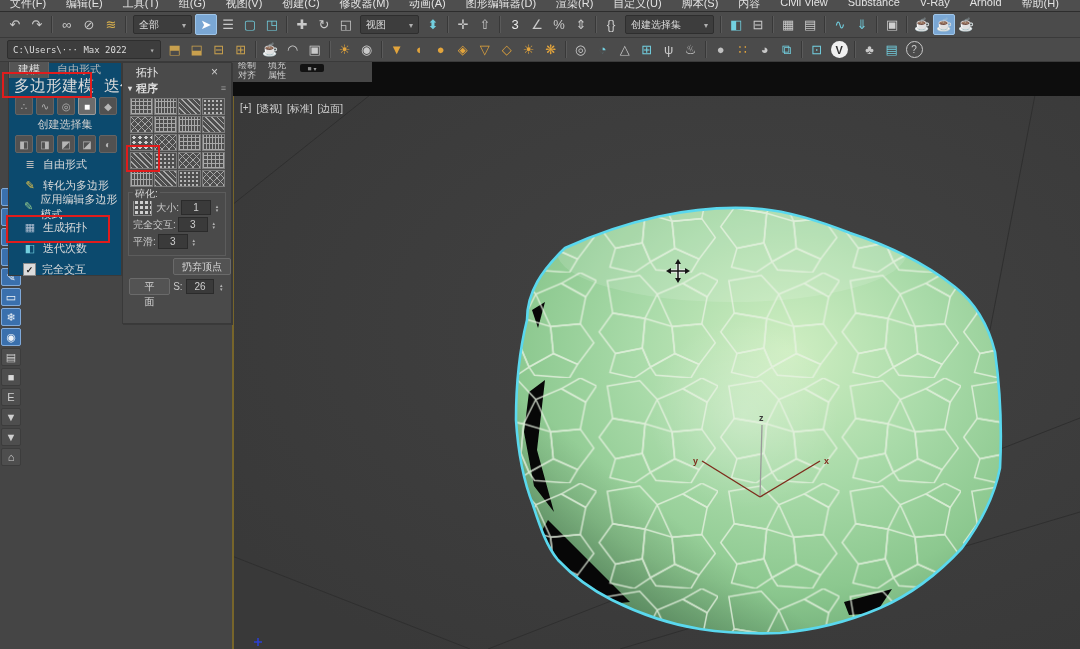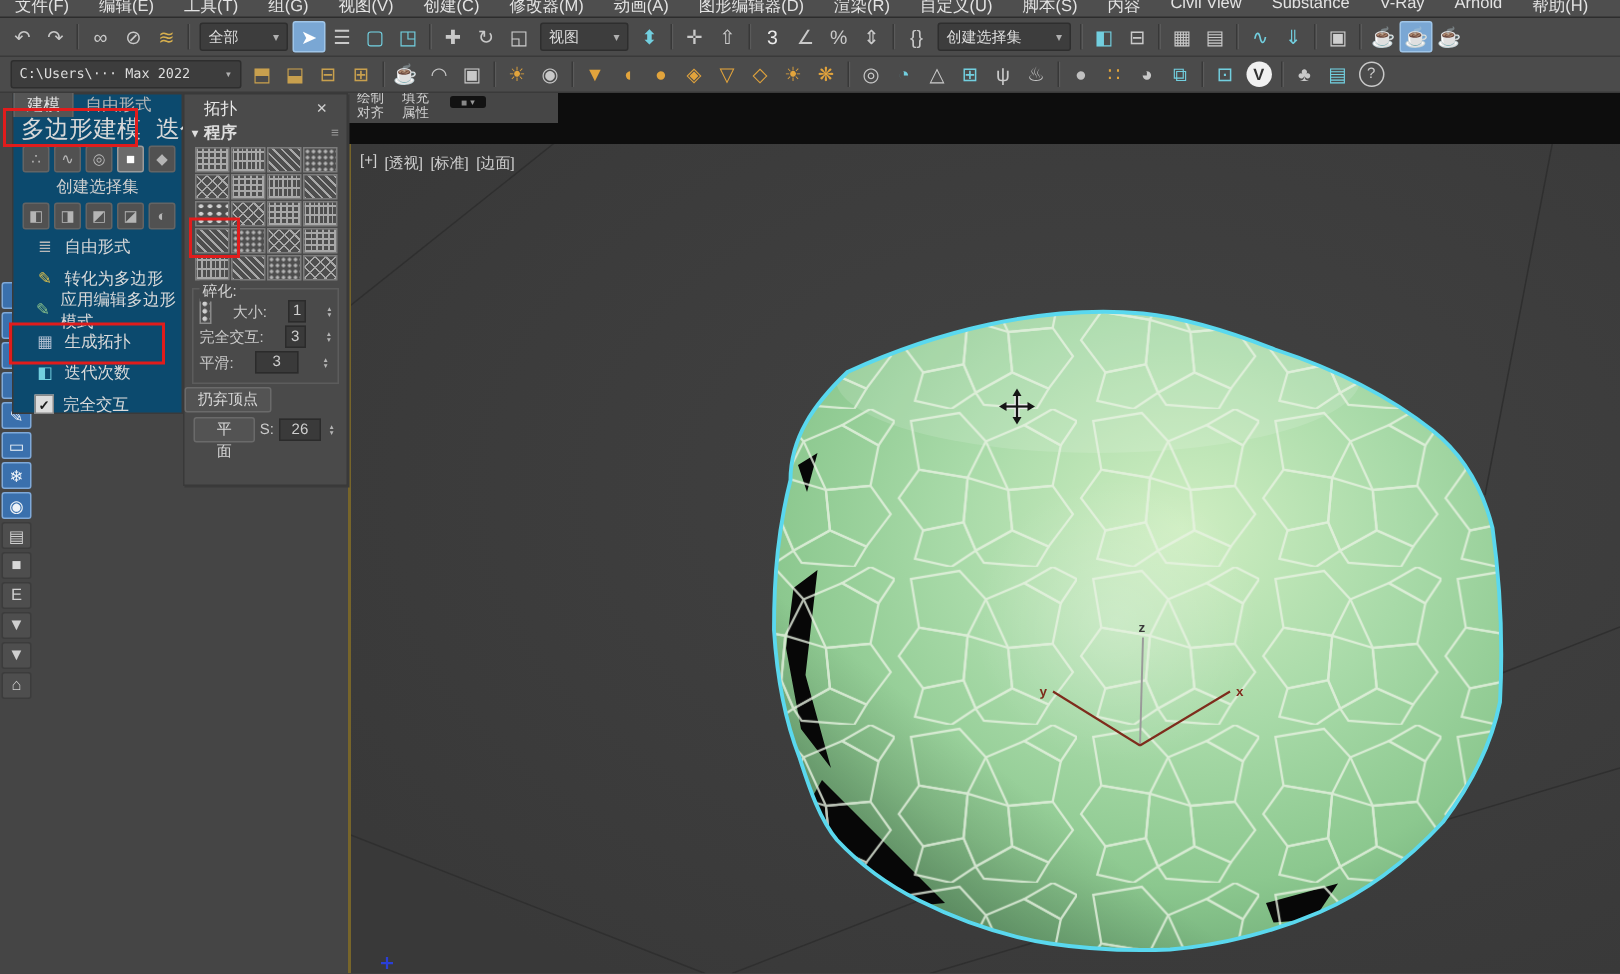--- a/index.html
+++ b/index.html
@@ -63,31 +63,31 @@
   .pgrid{display:grid;grid-template-columns:repeat(4,23px);gap:1px;padding:3px 0 3px 7px}
   .p{width:23px;height:17px;background-color:#4e4e4e;border:1px solid #7d7d7d;box-sizing:border-box;position:relative}
   .p:nth-child(5n+1){background-image:repeating-linear-gradient(0deg,#a8a8a8 0 1px,transparent 1px 4px),repeating-linear-gradient(90deg,#a8a8a8 0 1px,transparent 1px 4px)}
   .p:nth-child(5n+2){background-image:repeating-linear-gradient(0deg,#a8a8a8 0 1px,transparent 1px 6px),repeating-linear-gradient(90deg,#a8a8a8 0 1px,transparent 1px 3px)}
   .p:nth-child(5n+3){background-image:repeating-linear-gradient(45deg,#a8a8a8 0 1px,transparent 1px 4px)}
   .p:nth-child(5n+4){background-image:radial-gradient(#b5b5b5 1px,transparent 1.2px);background-size:4px 4px}
   .p:nth-child(5n){background-image:repeating-linear-gradient(45deg,#a8a8a8 0 1px,transparent 1px 5px),repeating-linear-gradient(-45deg,#a8a8a8 0 1px,transparent 1px 5px)}
   .p:nth-child(9){background-image:radial-gradient(#cfcfcf 1.5px,transparent 1.7px);background-size:6px 5px}
   .grp{border:1px solid #5c5c5c;margin:2px 5px;padding:6px 4px 5px;position:relative;font-size:10px}
   .grp-t{position:absolute;top:-6px;left:4px;background:#4a4a4a;padding:0 2px;color:#d5d5d5}
-  .frow{display:flex;align-items:center;justify-content:flex-start;gap:14px;height:17px}
+  .frow{display:flex;align-items:center;justify-content:flex-start;gap:2px;height:17px}
   .flab{color:#c9c9c9;white-space:nowrap}
   .fval{width:28px;height:13px;background:#3a3a3a;border:1px solid #2b2b2b;color:#cfcfcf;
         text-align:center;font-size:10px;line-height:13px}
   .spin{display:flex;flex-direction:column;width:8px;line-height:4px;font-size:5px;color:#b5b5b5;align-items:center}
   .spin::before{content:"▴"}.spin::after{content:"▾"}
   .thumb{width:17px;height:15px;border:1px solid #8a8a8a;margin-right:auto;
          background-image:radial-gradient(#cfcfcf 1.5px,transparent 1.7px);background-size:5px 5px;background-color:#4e4e4e}
   .btn{background:#535353;border:1px solid #6a6a6a;border-radius:2px;color:#d8d8d8;font-size:10px;
        height:15px;line-height:15px;text-align:center;padding:0 8px}
-  .brow{display:flex;justify-content:flex-start;margin:0 0 3px}
+  .brow{display:flex;justify-content:flex-end;margin:0 0 3px}
   .brow2{display:flex;align-items:center;gap:3px;margin:2px 6px}
 
   
   .redbox{position:absolute;border:2px solid #e11c1c;z-index:50;pointer-events:none}
 
   
   .vp{position:absolute;left:232px;top:62px;width:848px;height:587px;
       background:radial-gradient(ellipse at 60% 45%,#424242,#393939 85%);overflow:hidden}
   .vp-tabs{position:absolute;left:0;top:0;width:140px;height:20px;background:#464646;z-index:3}
   .vrow{display:flex;align-items:flex-end;height:10px;font-size:9px;color:#d0d0d0;gap:0}

